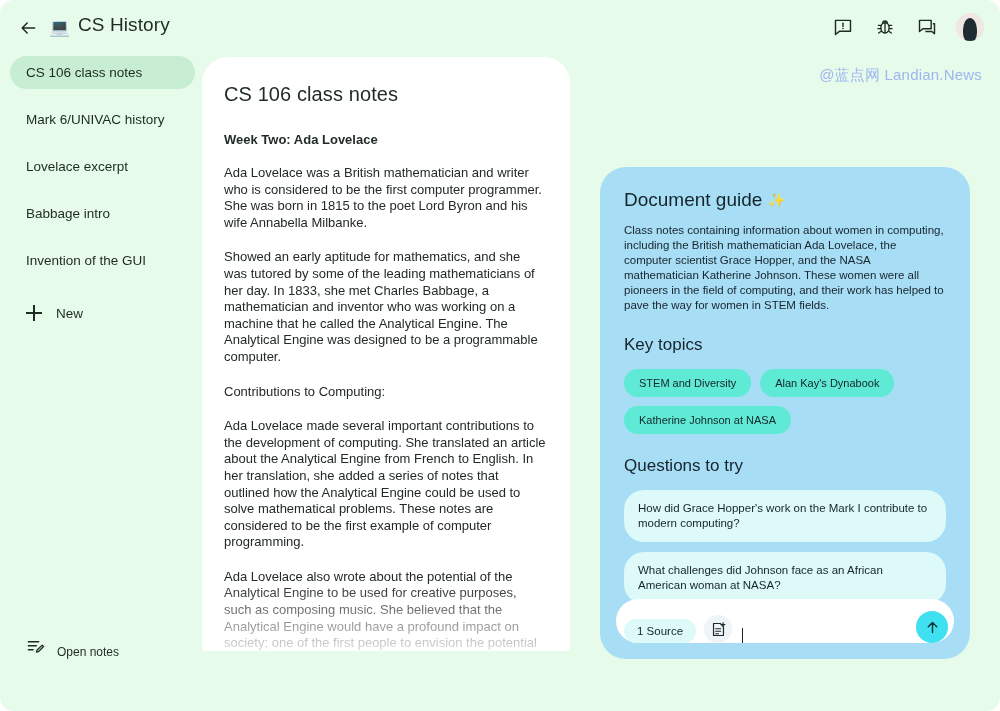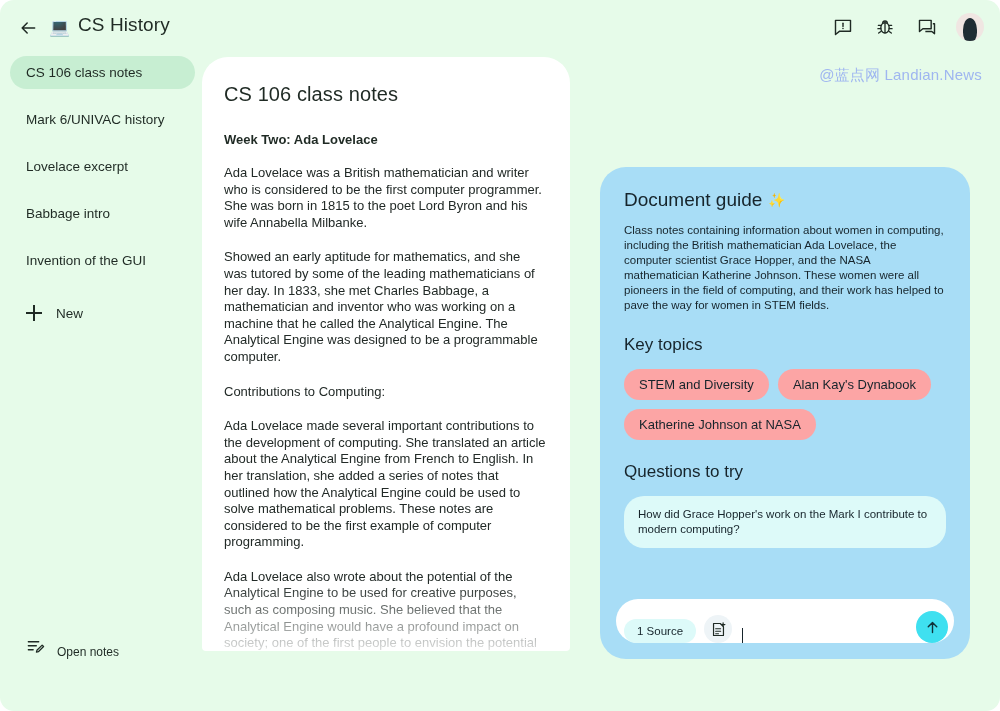--- a/index.html
+++ b/index.html
@@ -215,24 +215,24 @@
     font-weight: 400;
     margin: 0 0 14px 0;
   }
   .chips {
     display: flex;
     flex-wrap: wrap;
     gap: 9px;
     margin-bottom: 22px;
   }
   .chip {
-    background: #fca5a5;
+    background: #5eead4;
     border-radius: 16px;
     padding: 8px 15px;
-    font-size: 13px;
+    font-size: 11px;
     color: #16242b;
     cursor: pointer;
     white-space: nowrap;
   }
   .qcard {
     background: #ddfaf9;
     border-radius: 20px;
     padding: 11px 14px;
     font-size: 11.5px;
     line-height: 15px;
@@ -396,20 +396,21 @@
 
       <h2 class="section-head">Key topics</h2>
       <div class="chips">
         <div class="chip">STEM and Diversity</div>
         <div class="chip">Alan Kay's Dynabook</div>
         <div class="chip">Katherine Johnson at NASA</div>
       </div>
 
       <h2 class="section-head">Questions to try</h2>
       <div class="qcard">How did Grace Hopper's work on the Mark I contribute to modern computing?</div>
+      <div class="qcard">What challenges did Johnson face as an African American woman at NASA?</div>
     </div>
 
     <div class="composer-wrap">
       <div class="composer">
         <div class="source-chip">1 Source</div>
         <div class="note-btn">
           <svg width="17" height="17" viewBox="0 0 24 24" aria-hidden="true">
             <path d="M5 3.5h9.5L19 8v12.5H5z" fill="none" stroke="#1f2a24" stroke-width="1.7" stroke-linejoin="round"></path>
             <path d="M8 11h7M8 14.5h7M8 18h4" fill="none" stroke="#1f2a24" stroke-width="1.6" stroke-linecap="round"></path>
             <path d="M18.5 2.5v5M16 5h5" fill="none" stroke="#1f2a24" stroke-width="1.7" stroke-linecap="round"></path>

